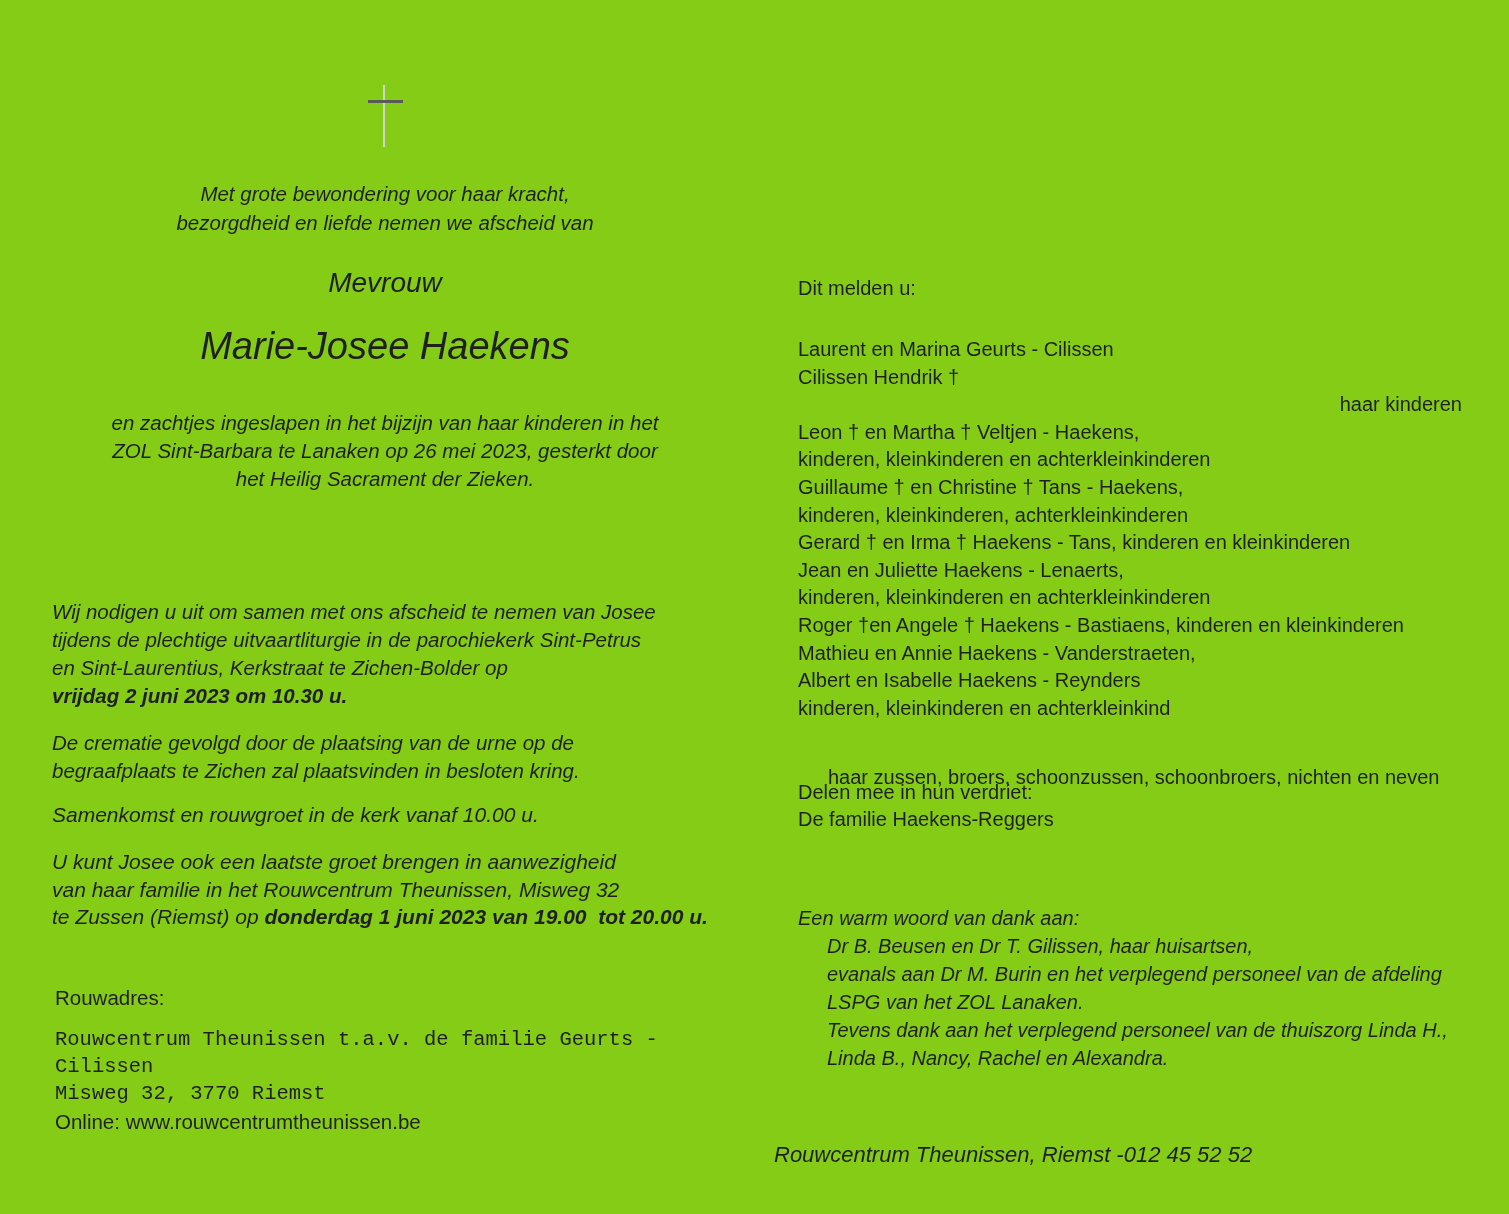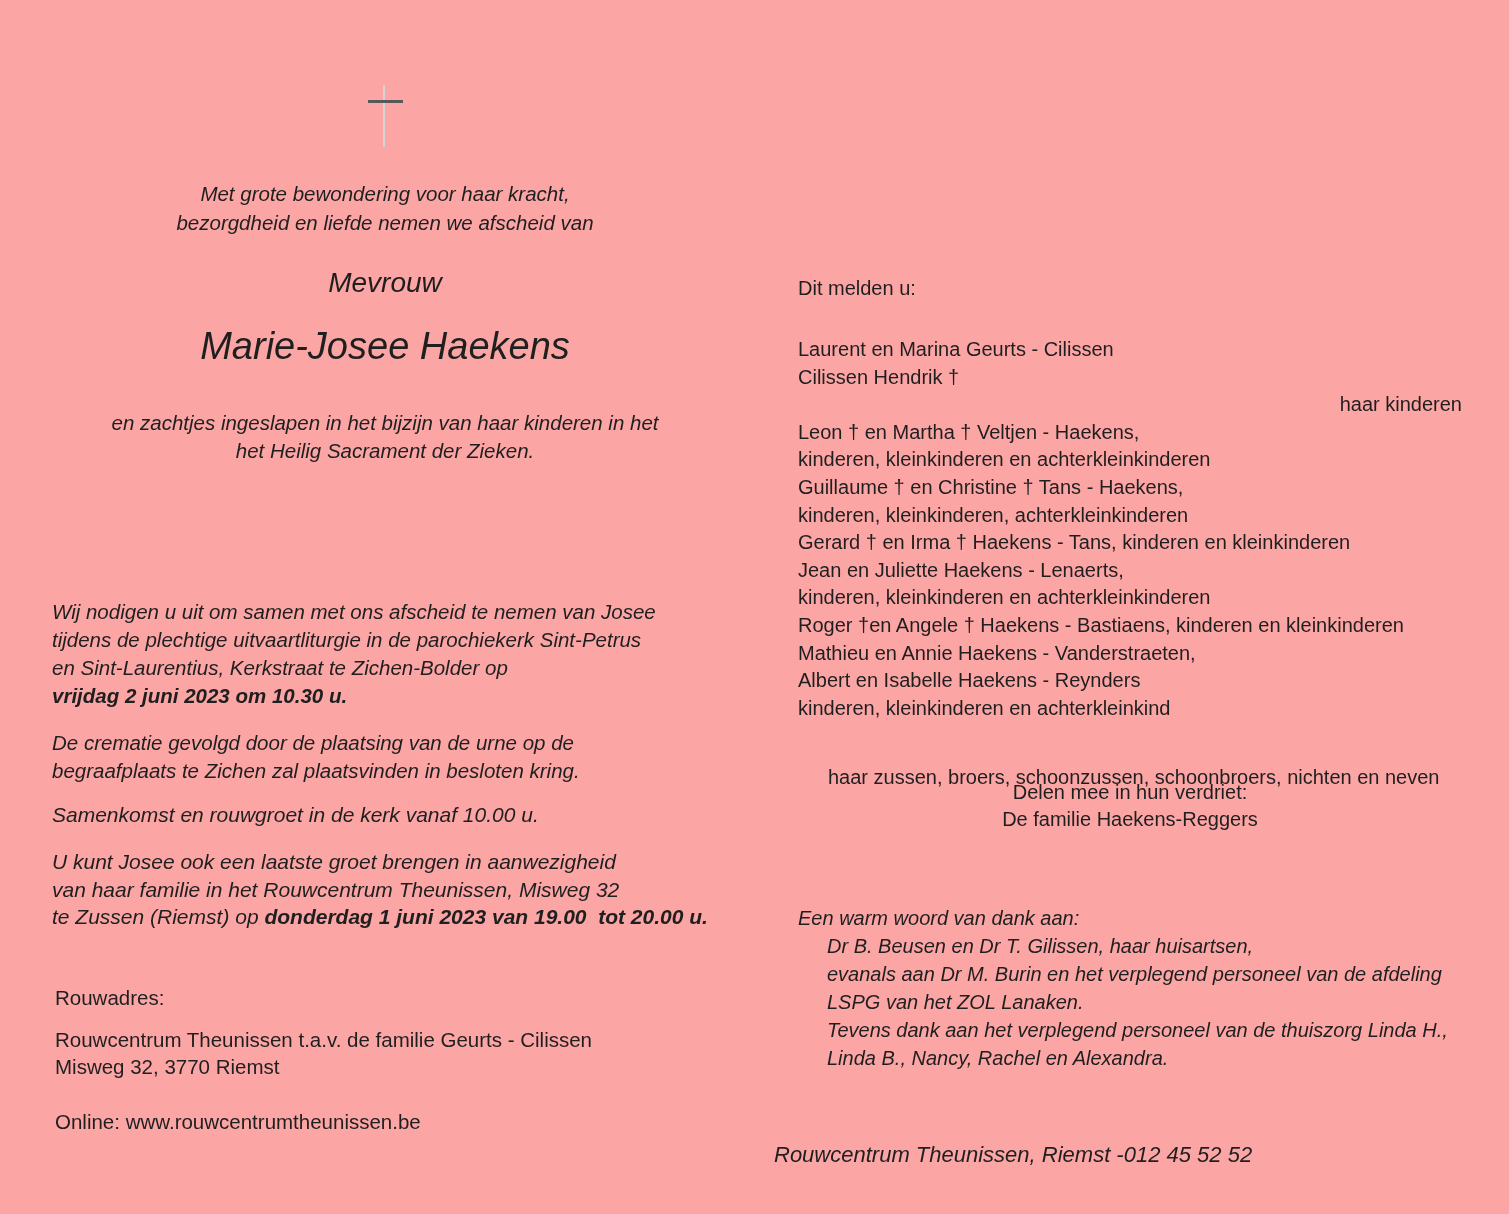--- a/index.html
+++ b/index.html
@@ -1,20 +1,20 @@
 <!DOCTYPE html>
 <html><head>
 <meta charset="utf-8">
 <style>
   html, body { margin: 0; padding: 0; background: #ffffff; }
   .page {
     position: relative;
     width: 1509px;
     height: 1214px;
-    background: #fca5a5;
+    background: #84cc16;
     color: #1f1f1f;
     font-family: "Liberation Sans", sans-serif;
     overflow: hidden;
   }
   .blk { position: absolute; }
   .it { font-style: italic; }
   .b { font-weight: bold; }
   .center { text-align: center; }
   .right { text-align: right; }
   .keep-space { white-space: pre-wrap; }
@@ -22,28 +22,28 @@
   
   .intro        { top: 179px; left: 40px;  width: 690px; font-size: 20.5px; line-height: 29px; }
   .salutation   { top: 266px; left: 40px;  width: 690px; font-size: 28px;   line-height: 34px; }
   .deceased     { top: 323px; left: 40px;  width: 690px; font-size: 38px;   line-height: 46px; }
   .lifedates    { top: 409px; left: 40px;  width: 690px; font-size: 20.5px; line-height: 28px; }
   .invitation   { top: 598px; left: 52px;  width: 680px; font-size: 20.5px; line-height: 28px; }
   .cremation    { top: 729px; left: 52px;  width: 680px; font-size: 20.5px; line-height: 28px; }
   .gathering    { top: 801px; left: 52px;  width: 680px; font-size: 21px; line-height: 28px; }
   .lastgreet    { top: 848px; left: 52px;  width: 690px; font-size: 21px; line-height: 27.5px; }
   .rouwlabel    { top: 984px; left: 55px;  width: 660px; font-size: 20.5px; line-height: 28px; }
-  .rouwaddr     { top: 1026px; left: 55px; width: 660px; font-size: 20.5px; line-height: 27px; }
+  .rouwaddr     { top: 1026px; left: 55px; width: 660px; font-size: 20.5px; line-height: 27px; font-family: Liberation Mono, monospace; }
   .online       { top: 1108px; left: 55px; width: 660px; font-size: 20.5px; line-height: 28px; }
 
   
   .announce-h   { top: 274px; left: 798px; width: 664px; font-size: 20px; line-height: 28px; }
   .names        { top: 336px; left: 798px; width: 664px; font-size: 20px; line-height: 27.6px; }
   .names .indent { padding-left: 30px; margin-top: 42px; }
-  .condolence   { top: 779px; left: 798px; width: 664px; font-size: 20px; line-height: 27px; text-align: center; }
+  .condolence   { top: 779px; left: 798px; width: 664px; font-size: 20px; line-height: 27px; }
   .thanks       { top: 904px; left: 798px; width: 680px; font-size: 20px; line-height: 28px; }
   .thanks .indent { padding-left: 29px; }
   .footer       { top: 1145px; left: 774px; width: 600px; font-size: 22px; line-height: 20px; }
 
   
   .cross { top: 85px; left: 368px; width: 35px; height: 62px; }
   .cross .v { position: absolute; left: 15px; top: 0; width: 2px; height: 62px; background: #d4d4d4; }
   .cross .h { position: absolute; left: 0; top: 15px; width: 35px; height: 2.5px; background: #595959; }
 </style>
 </head>
@@ -60,20 +60,21 @@
     <div>Met grote bewondering voor haar kracht,</div>
     <div>bezorgdheid en liefde nemen we afscheid van</div>
   </div>
 
   <div class="blk salutation it center">Mevrouw</div>
 
   <div class="blk deceased it center">Marie-Josee Haekens</div>
 
   <div class="blk lifedates it center">
     <div>en zachtjes ingeslapen in het bijzijn van haar kinderen in het</div>
+    <div>ZOL Sint-Barbara te Lanaken op 26 mei 2023, gesterkt door</div>
     <div>het Heilig Sacrament der Zieken.</div>
   </div>
 
   <div class="blk invitation it">
     <div>Wij nodigen u uit om samen met ons afscheid te nemen van Josee</div>
     <div>tijdens de plechtige uitvaartliturgie in de parochiekerk Sint-Petrus</div>
     <div>en Sint-Laurentius, Kerkstraat te Zichen-Bolder op</div>
     <div class="b">vrijdag 2 juni 2023 om 10.30 u.</div>
   </div>
 

